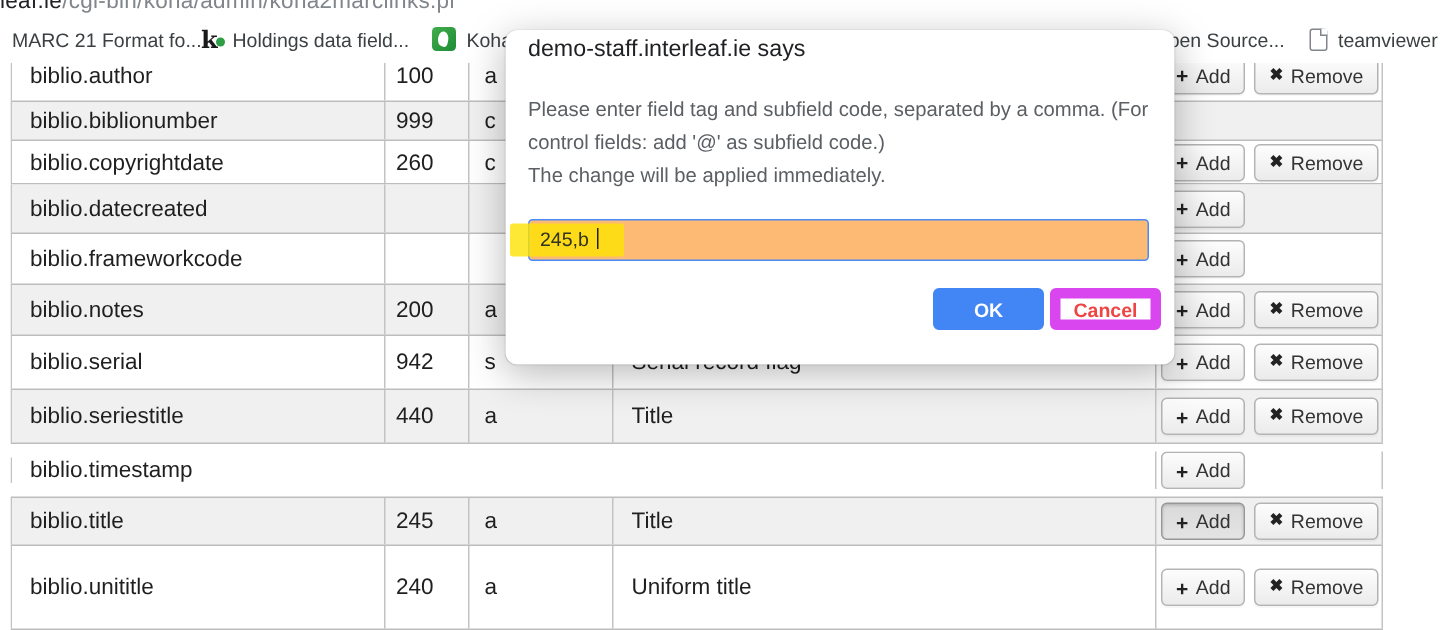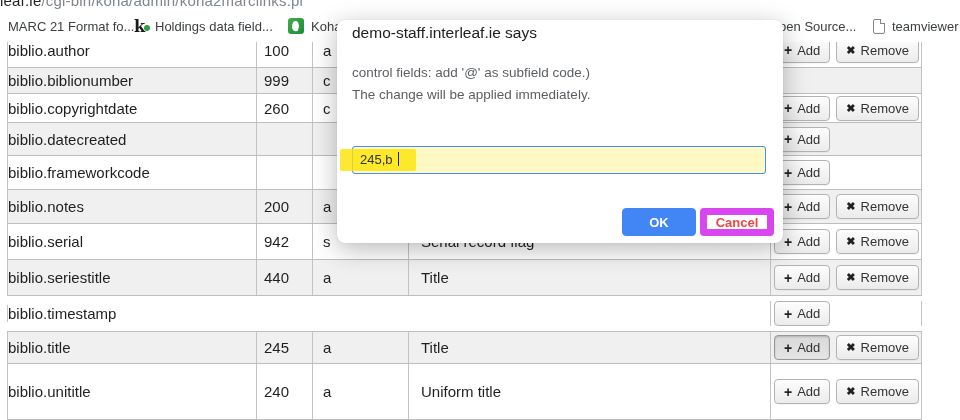--- a/index.html
+++ b/index.html
@@ -31,21 +31,21 @@
 
   
   .tablewrap { position:absolute; left:7px; top:42px; width:915px; height:378px;
                overflow:hidden; z-index:1; }
   .trow { display:flex; width:915px; border-bottom:1px solid #bdbdbd; background:#fff; }
   .trow.stripe { background:#f0f0f0; }
   .trow:first-child { margin-top:-9px; }
   .tc { border-left:1px solid #c3c3c3; display:flex; align-items:center;
         font-size:15px; color:#1f1f1f; overflow:hidden; white-space:nowrap; }
   .tc.last { border-right:1px solid #c3c3c3; }
-  .c-field { width:249px; }
+  .c-field { width:249px; padding-left:12px; }
   .c-tag   { width:56px;  padding-left:7px; }
   .c-sub   { width:96px;  padding-left:10px; }
   .c-desc  { width:362px; padding-left:12px; }
   .c-btns  { width:152px; padding-left:3px; gap:6px; }
 
   .btn { display:inline-flex; align-items:center; gap:5px; height:25px; padding:0 9px;
          border:1px solid #b3b3b3; border-radius:4px; cursor:pointer;
          background:linear-gradient(#fdfdfd,#ebebeb); font-size:13px; color:#333;
          box-shadow:0 1px 1px rgba(0,0,0,.04); }
   .btn .ico-plus { font-weight:bold; font-size:14px; line-height:1; color:#222; }
@@ -54,28 +54,28 @@
                  box-shadow:inset 0 1px 2px rgba(0,0,0,.18); }
 
   
   .dialog { position:absolute; left:337px; top:20px; width:446px; height:223px;
             background:#fff; border-radius:8px; z-index:10;
             box-shadow:0 6px 26px rgba(0,0,0,.28), 0 0 1px rgba(0,0,0,.2); }
   .dlg-title { position:absolute; left:15px; top:4px; font-size:15.5px; color:#202124; }
   .dlg-body  { position:absolute; left:15px; top:42px; width:418px; }
   .dlg-line  { font-size:13.5px; line-height:22px; color:#5b5f63; white-space:nowrap; }
   .dlg-input { position:absolute; left:15px; top:126px; width:414px; height:28px;
-               border:1px solid #4c8bf5; border-radius:3px; background:#fef9c3; }
+               border:1px solid #4c8bf5; border-radius:3px; background:#fdba74; }
   .hl { position:absolute; left:-13px; top:2px; width:76px; height:22px;
         background:#fce303; opacity:.8; border-radius:2px; }
   .dlg-input .val { position:absolute; left:7px; top:0; line-height:26px; font-size:13px;
                     color:#33321c; z-index:2; }
   .caret { display:inline-block; width:1px; height:14px; background:#222;
            margin-left:5px; vertical-align:-2px; }
-  .dlg-btn { position:absolute; top:188px; width:74px; height:28px; border-radius:4px;
+  .dlg-btn { position:absolute; top:172px; width:74px; height:28px; border-radius:4px;
              font-size:13px; font-weight:bold; display:flex; align-items:center;
              justify-content:center; cursor:pointer; }
   .dlg-ok { left:285px; background:#4285f4; color:#fff; border:1px solid #4285f4; }
   .dlg-cancel { left:363px; background:#fff; color:#ef4444; border:7px solid #d946ef; }
 </style>
 </head>
 <body>
 
 <div class="urlbar"><span class="domain">leaf.ie</span><span class="path">/cgi-bin/koha/admin/koha2marclinks.pl</span></div>
 
@@ -254,20 +254,21 @@
           <span class="ico-x">✖</span>
           <span>Remove</span>
         </span>
       </div>
   </div>
   </div>
 
 <div class="dialog">
   <div class="dlg-title">demo-staff.interleaf.ie says</div>
   <div class="dlg-body" id="dlg-body">
+      <div class="dlg-line">Please enter field tag and subfield code, separated by a comma. (For</div>
       <div class="dlg-line">control fields: add '@' as subfield code.)</div>
       <div class="dlg-line">The change will be applied immediately.</div>
     </div>
   <div class="dlg-input">
     <span class="hl"></span>
     <span class="val"><span>245,b</span><span class="caret"></span></span>
   </div>
   <div class="dlg-btn dlg-ok">OK</div>
   <div class="dlg-btn dlg-cancel">Cancel</div>
 </div>

